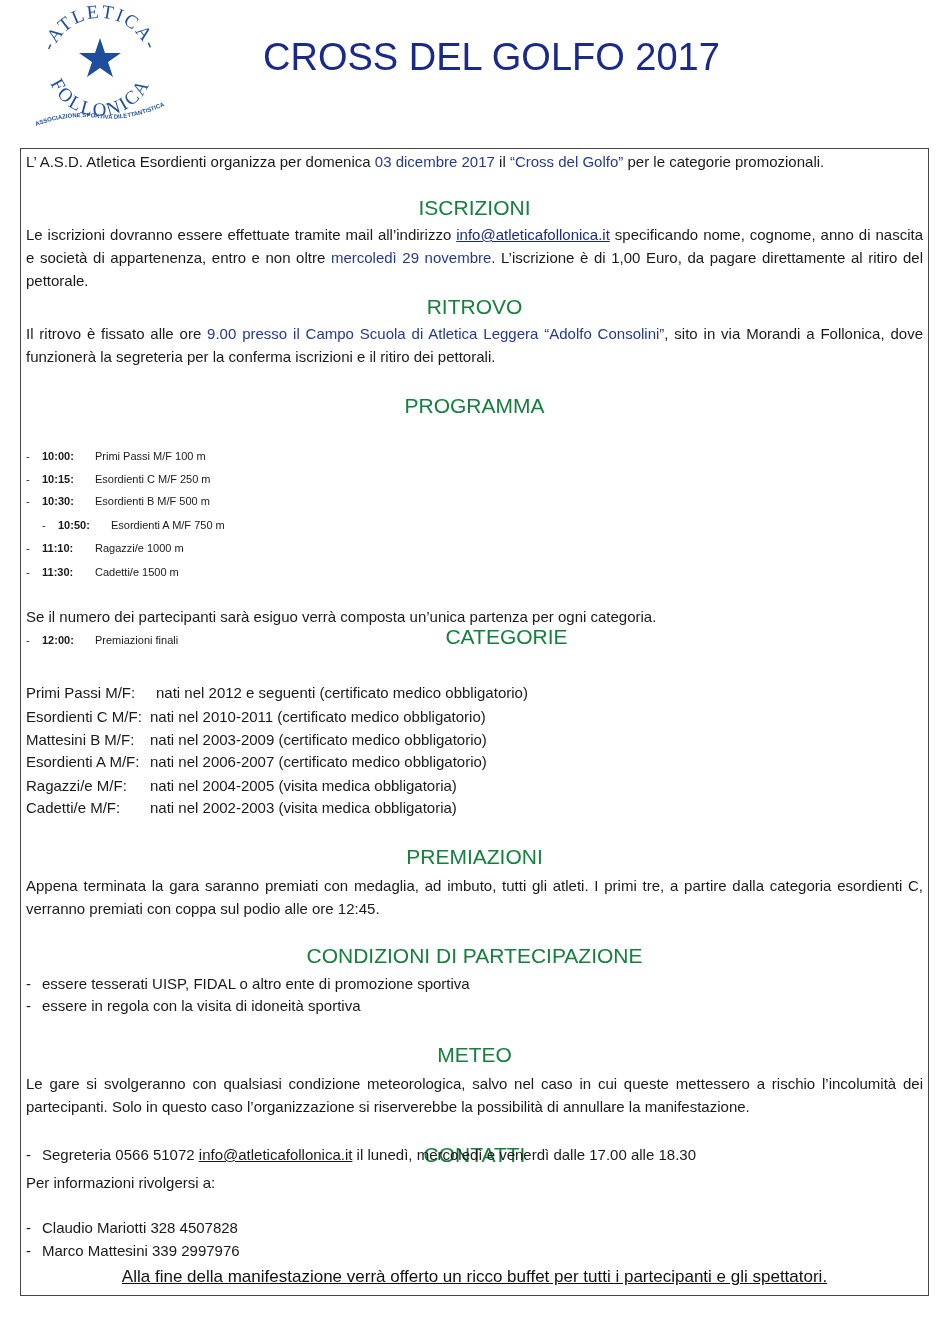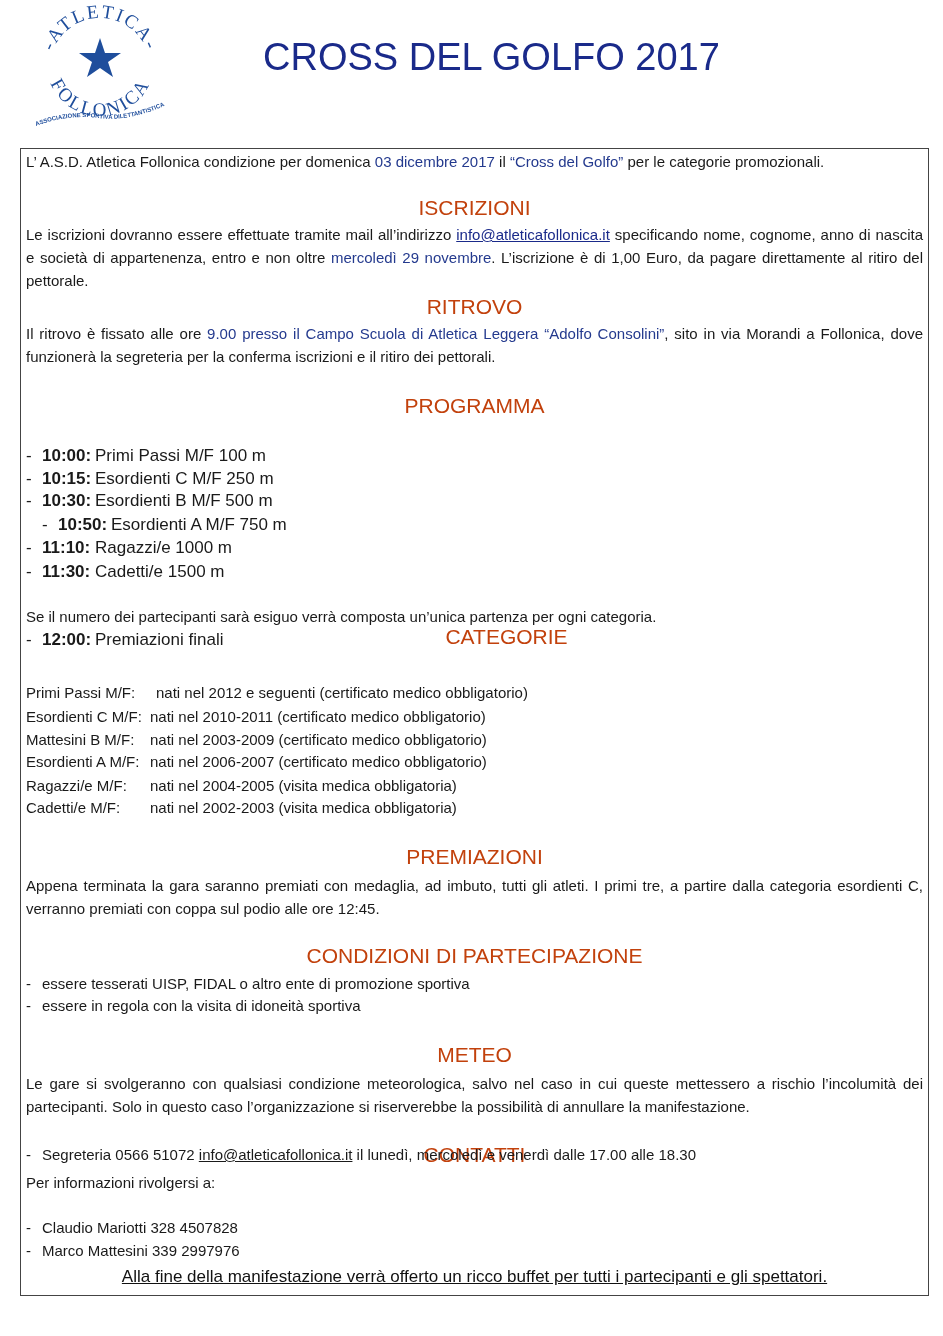--- a/index.html
+++ b/index.html
@@ -66,26 +66,26 @@
       color: #1a1a1a;
       text-decoration: underline;
     }
     .section-title {
       position: absolute;
       left: 20px;
       width: 909px;
       text-align: center;
       font-size: 21px;
       line-height: 26px;
-      color: #c2410c;
+      color: #15803d;
     }
     .sched-row {
       position: absolute;
       left: 26px;
-      font-size: 17px;
+      font-size: 11px;
       line-height: 22px;
       white-space: nowrap;
     }
     .sched-row .dash {
       display: inline-block;
       width: 16px;
     }
     .sched-row .time {
       font-weight: bold;
       display: inline-block;
@@ -144,21 +144,21 @@
       <textPath href="#ribbon">ASSOCIAZIONE SPORTIVA DILETTANTISTICA</textPath>
     </text>
   </svg>
 </div>
 
 <div class="page-title">CROSS DEL GOLFO 2017</div>
 
 <div class="box"></div>
 
 <div class="txt" style="top:150px;">
-  <span>L’ A.S.D. Atletica Follonica condizione per domenica </span><span class="hl">03 dicembre 2017</span><span> il </span><span class="hl">“Cross del Golfo”</span><span> per le categorie promozionali.</span>
+  <span>L’ A.S.D. Atletica Esordienti organizza per domenica </span><span class="hl">03 dicembre 2017</span><span> il </span><span class="hl">“Cross del Golfo”</span><span> per le categorie promozionali.</span>
 </div>
 
 <div class="section-title" style="top:195px;">ISCRIZIONI</div>
 <div class="txt justify" style="top:223px;">
   <span>Le iscrizioni dovranno essere effettuate tramite mail all’indirizzo </span><span class="link">info@atleticafollonica.it</span><span> specificando nome, cognome, anno di nascita e società di appartenenza, entro e non oltre </span><span class="hl">mercoledì 29 novembre</span><span>. L’iscrizione è di 1,00 Euro, da pagare direttamente al ritiro del pettorale.</span>
 </div>
 
 <div class="section-title" style="top:294px;">RITROVO</div>
 <div class="txt justify" style="top:322px;">
   <span>Il ritrovo è fissato alle ore </span><span class="hl">9.00 presso il Campo Scuola di Atletica Leggera “Adolfo Consolini”</span><span>, sito in via Morandi a Follonica, dove funzionerà la segreteria per la conferma iscrizioni e il ritiro dei pettorali.</span>

